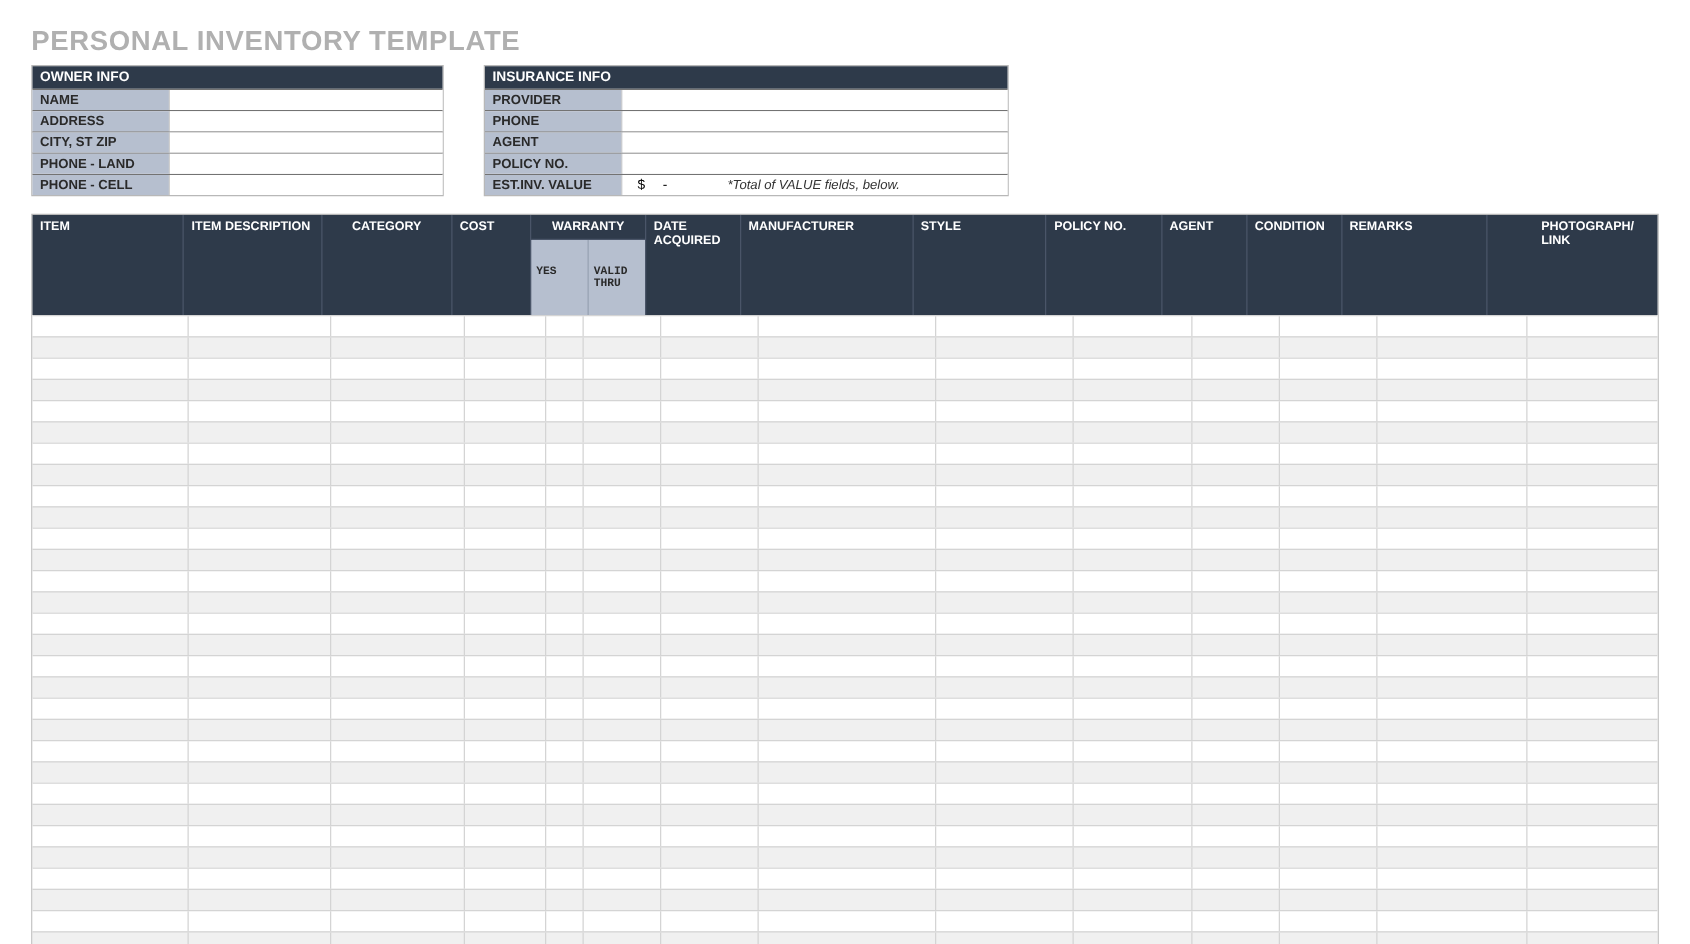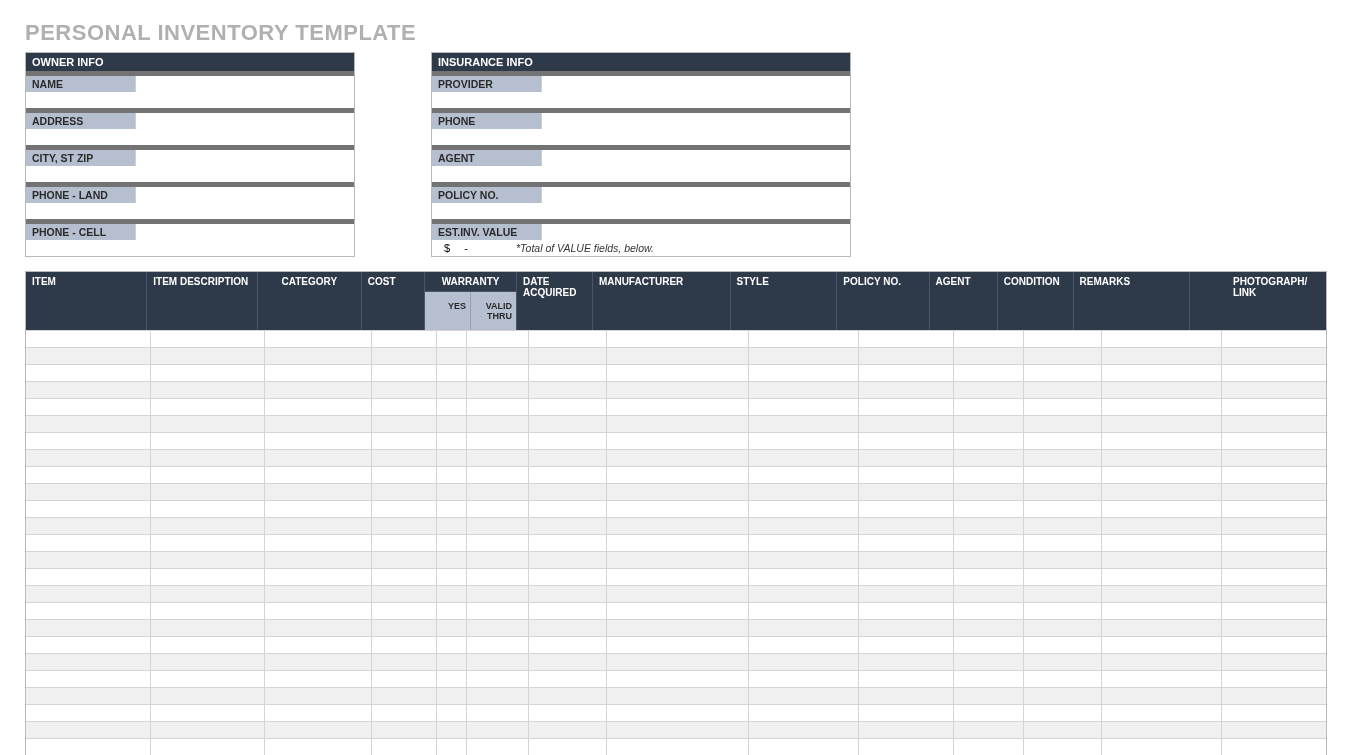--- a/index.html
+++ b/index.html
@@ -12,40 +12,39 @@
   }
   .page-title {
     font-size: 22px;
     font-weight: bold;
     color: #b0b0b0;
     letter-spacing: 0.5px;
     margin-bottom: 6px;
   }
   .info-row {
     display: flex;
-    gap: 76px;
+    gap: 32px;
     margin-bottom: 14px;
   }
   .info-block {
     border: 1px solid #b8b8b8;
   }
   .info-block.owner { width: 330px; }
   .info-block.insurance { width: 420px; }
   .info-header {
     background: #2e3a4a;
     color: #ffffff;
     font-size: 11px;
     font-weight: bold;
     padding: 3px 6px;
   }
   .info-line {
     display: flex;
-    border-top: 5px solid #737373;
+    border-top: 1px solid #737373;
     font-size: 11px;
-    flex-direction: column;
   }
   .info-label {
     background: #b6bfcf;
     color: #2a2a2a;
     font-weight: bold;
     padding: 2px 6px;
     width: 110px;
     border-right: 1px solid #cfcfcf;
     font-size: 10.5px;
   }
@@ -86,24 +85,25 @@
     border-bottom: 1px solid #4a5568;
     text-align: center;
   }
   .warranty-sub {
     display: flex;
     background: #b6bfcf;
     color: #2a2a2a;
   }
   .warranty-sub > div {
     flex: 1;
-    padding: 9px 4px;
+    padding: 20px 4px;
     font-size: 9px;
     border-right: 1px solid #97a2b3;
-    text-align: right;
+    text-align: left;
+    font-family: Liberation Mono, monospace;
   }
   .warranty-sub > div:last-child { border-right: none; }
   
   .data-row {
     display: flex;
     border-top: 1px solid #d4d4d4;
     height: 17px;
   }
   .data-row:nth-child(even) { background: #f0f0f0; }
   .data-row:nth-child(odd)  { background: #ffffff; }

